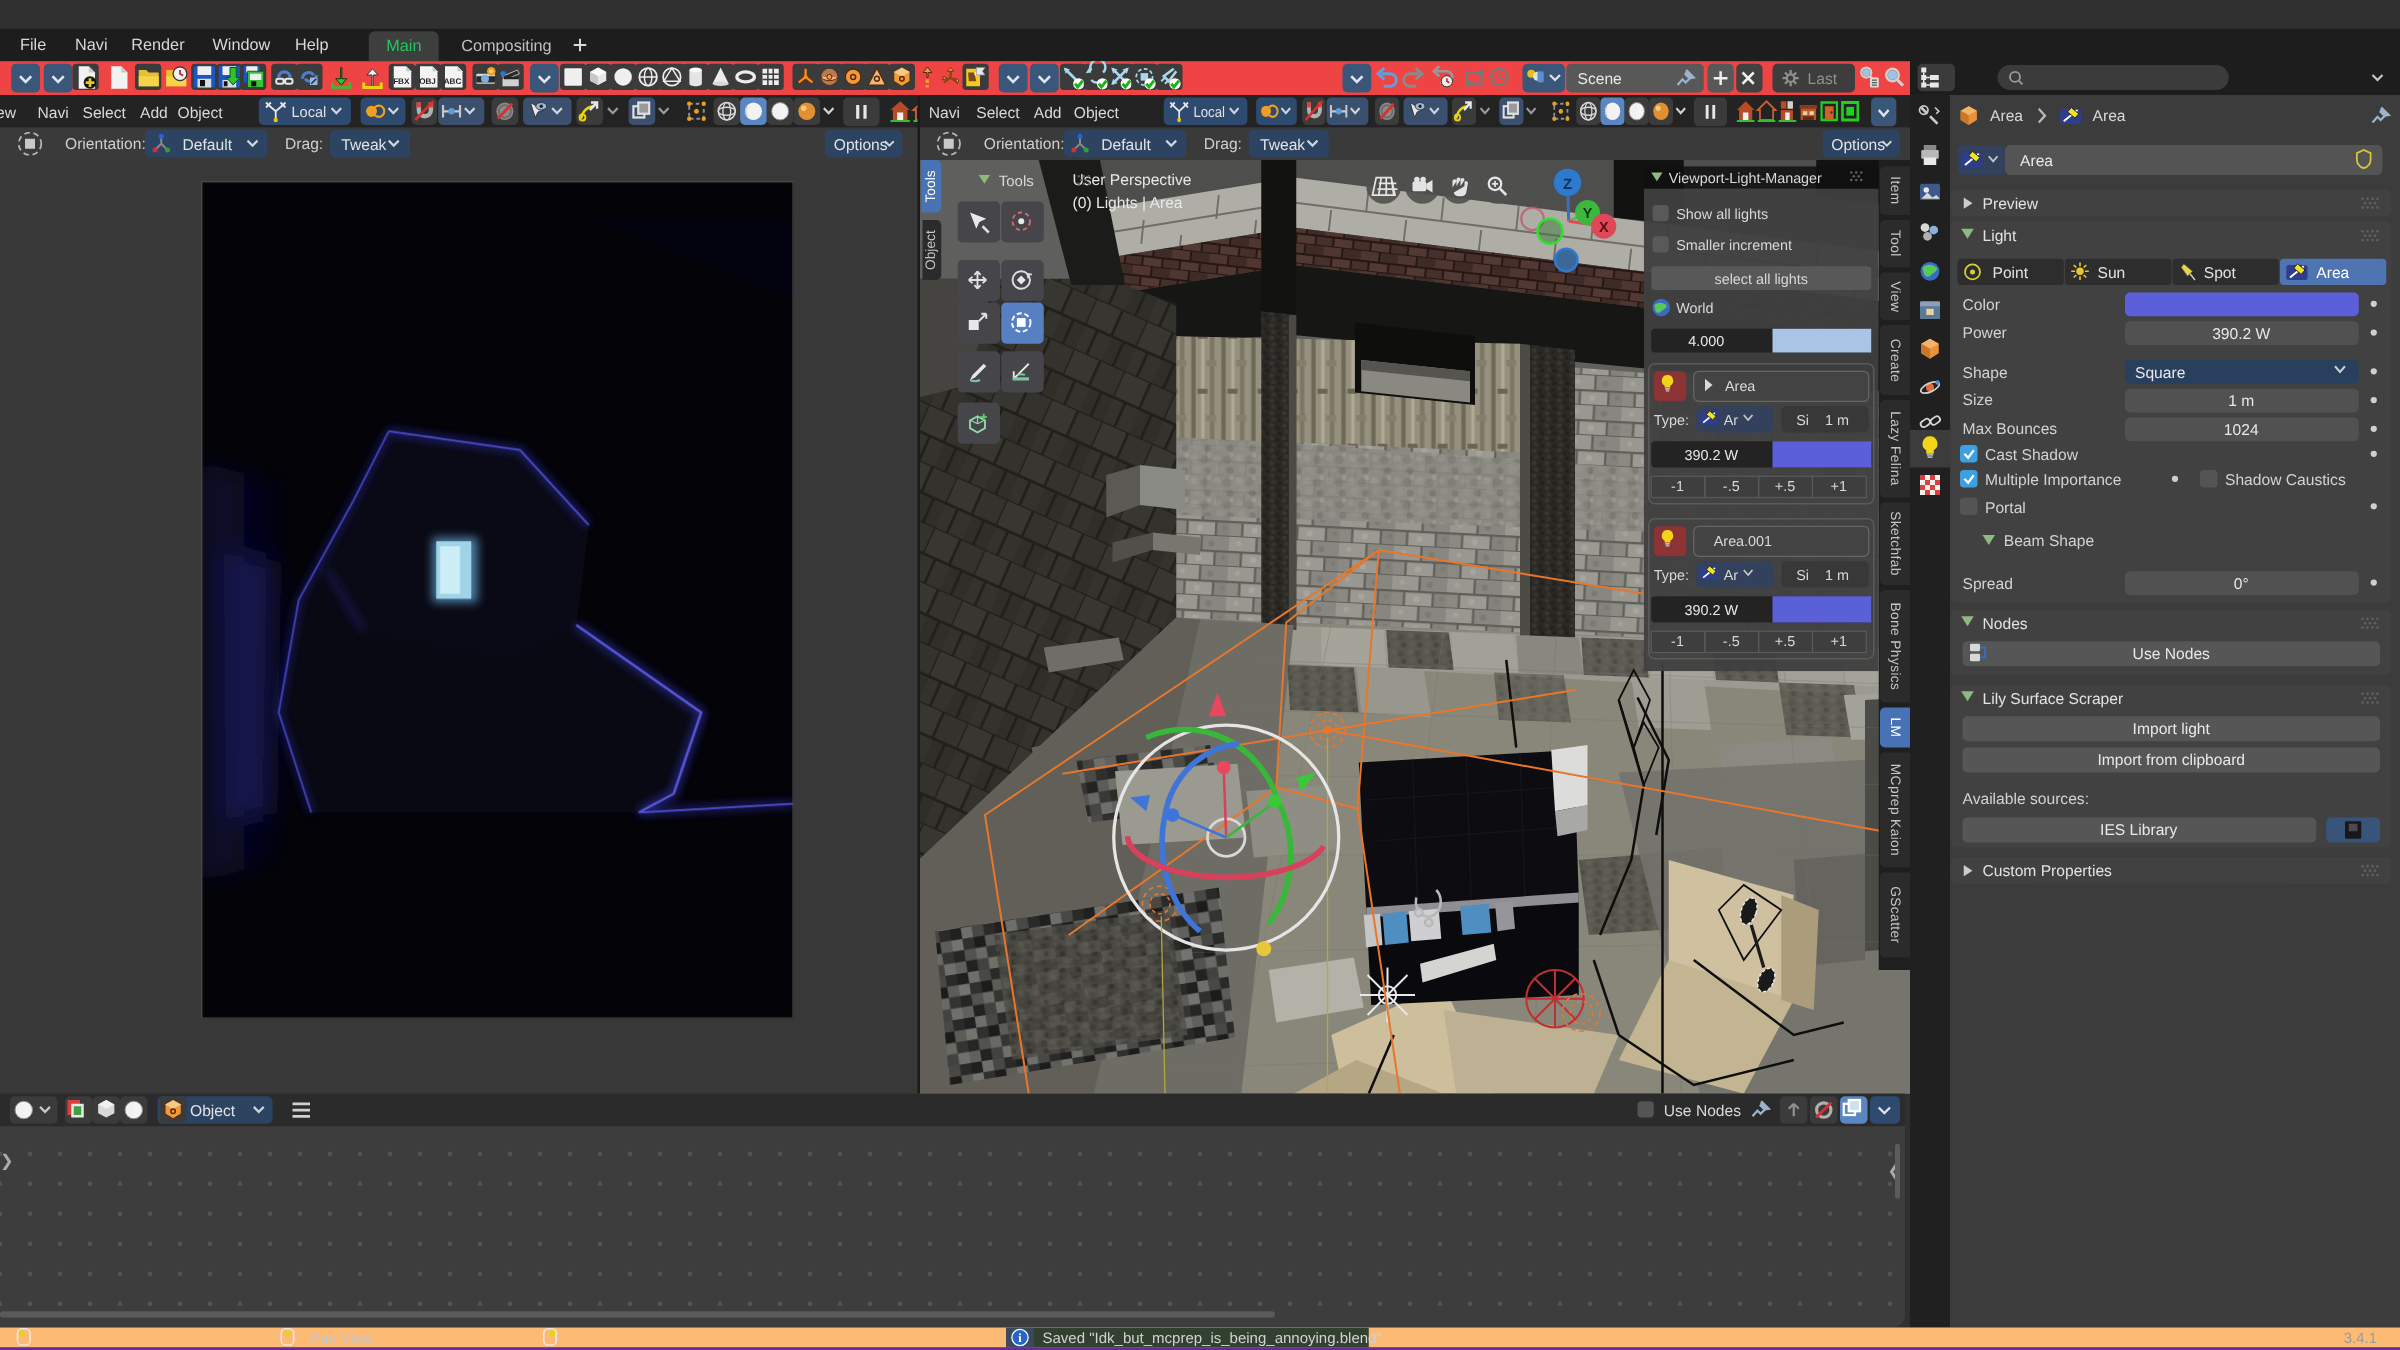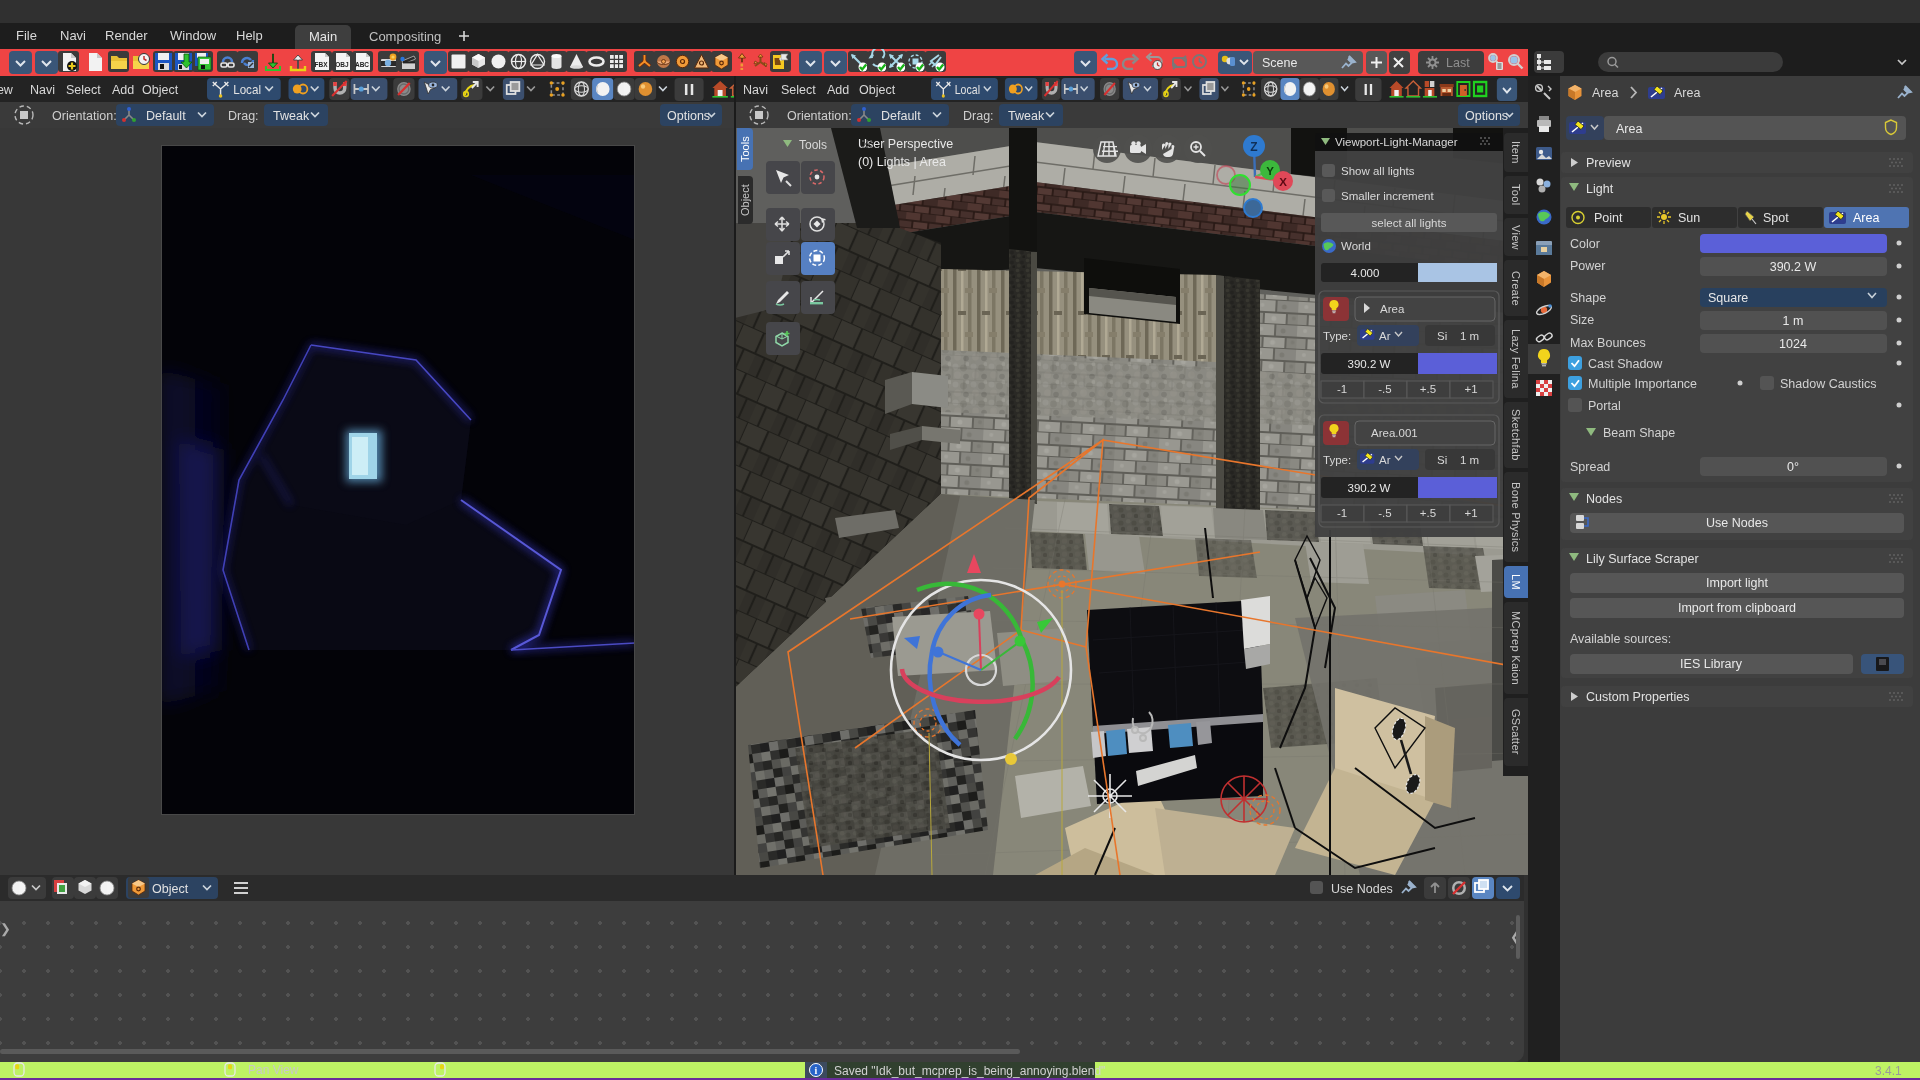--- a/index.html
+++ b/index.html
@@ -4,35 +4,35 @@
 html,body{width:1920px;height:1080px;overflow:hidden;background:#303030;font-family:"Liberation Sans",sans-serif}
 #root{position:absolute;inset:0;width:1920px;height:1080px}
 .abs{position:absolute}
 
 #titlebar{left:0;top:0;width:1920px;height:23px;background:#7a0d8d}
 #titlebar .t{position:absolute;left:27px;top:3px;color:#fff;font-size:13px}
 
 #menubar{left:0;top:23px;width:1920px;height:26px;background:#1d1d1d}
 .menu-item{position:absolute;top:5px;color:#d8d8d8;font-size:13px}
 .wstab{position:absolute;top:2px;height:24px;line-height:24px;padding:0 14px;font-size:13px;color:#c0c0c0;border-radius:5px 5px 0 0}
-.wstab.active{background:#3e3e3e;color:#e5e5e5}
+.wstab.active{background:#3e3e3e;color:#22c55e}
 
 #toolbar{left:0;top:49px;width:1528px;height:27px;background:#ef4444}
 
 .ehdr{background:#232323;color:#d0d0d0}
 .tset{background:#3a3a3a}
 
 #prophdr{left:1528px;top:49px;width:392px;height:27px;background:#1d1d1d}
 #propbody{left:1528px;top:76px;width:392px;height:986px;background:#3c3c3c}
 #proptabs{left:1528px;top:76px;width:32px;height:986px;background:#202020}
 
 #shader{left:0;top:875px;width:1524px;height:187px;background:#3d3d3d;border-radius:0 0 10px 0}
 #shaderhdr{left:0;top:875px;width:1524px;height:26px;background:#2b2b2b}
 #shadergrid{left:0;top:901px;width:1524px;height:155px;background-image:radial-gradient(circle,#535353 1.7px,transparent 1.8px);background-size:24px 24px;background-position:12px 10px}
-#statusbar{left:0;top:1062px;width:1920px;height:16px;background:#bef264}
+#statusbar{left:0;top:1062px;width:1920px;height:16px;background:#fdba74}
 #bottomline{left:0;top:1078px;width:1920px;height:2px;background:#6a2b9a}
 
 .vtab{position:absolute;background:#2b2b2b;color:#c6c6c6;font-size:11px;border-radius:4px 0 0 4px;writing-mode:vertical-rl;text-align:center;letter-spacing:.3px}
 .vtab.on{background:#4772b3;color:#fff}
 .ltab{position:absolute;background:#2b2b2b;color:#c6c6c6;font-size:11px;border-radius:4px 0 0 4px;writing-mode:vertical-rl;transform:rotate(180deg);text-align:center}
 .ltab.on{background:#4772b3;color:#fff}
 </style></head><body>
 <div id="root">
 
 

